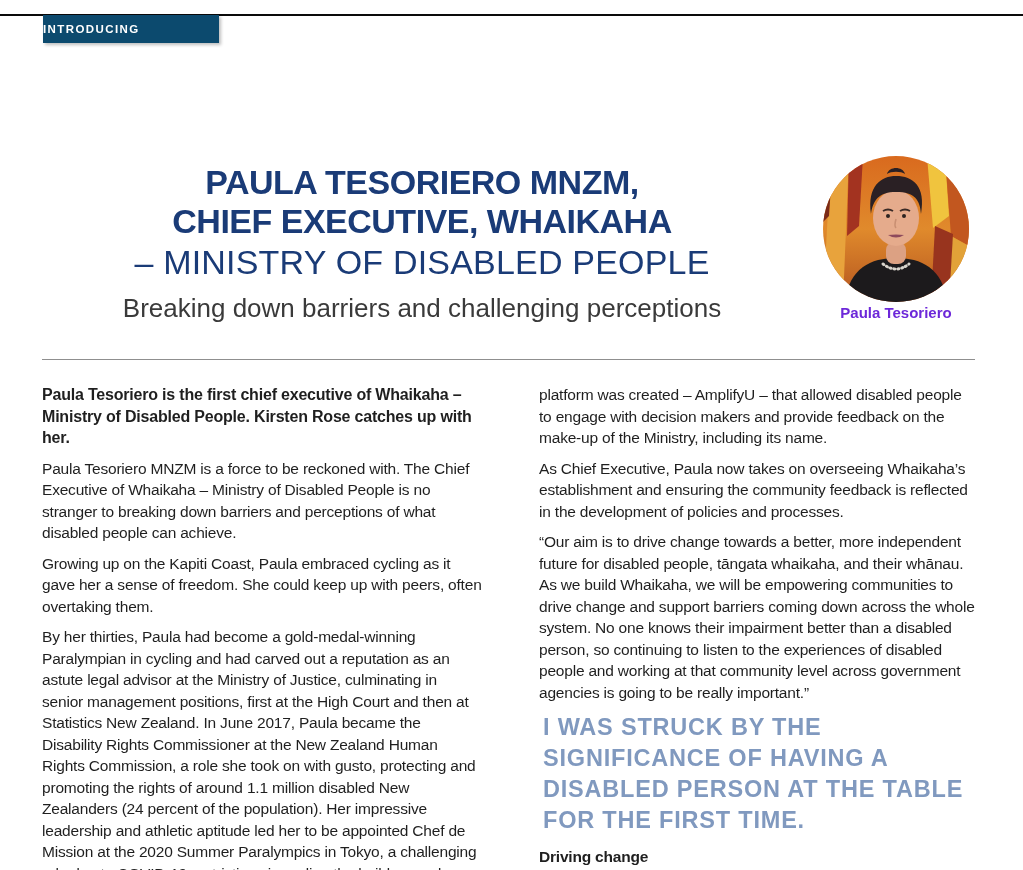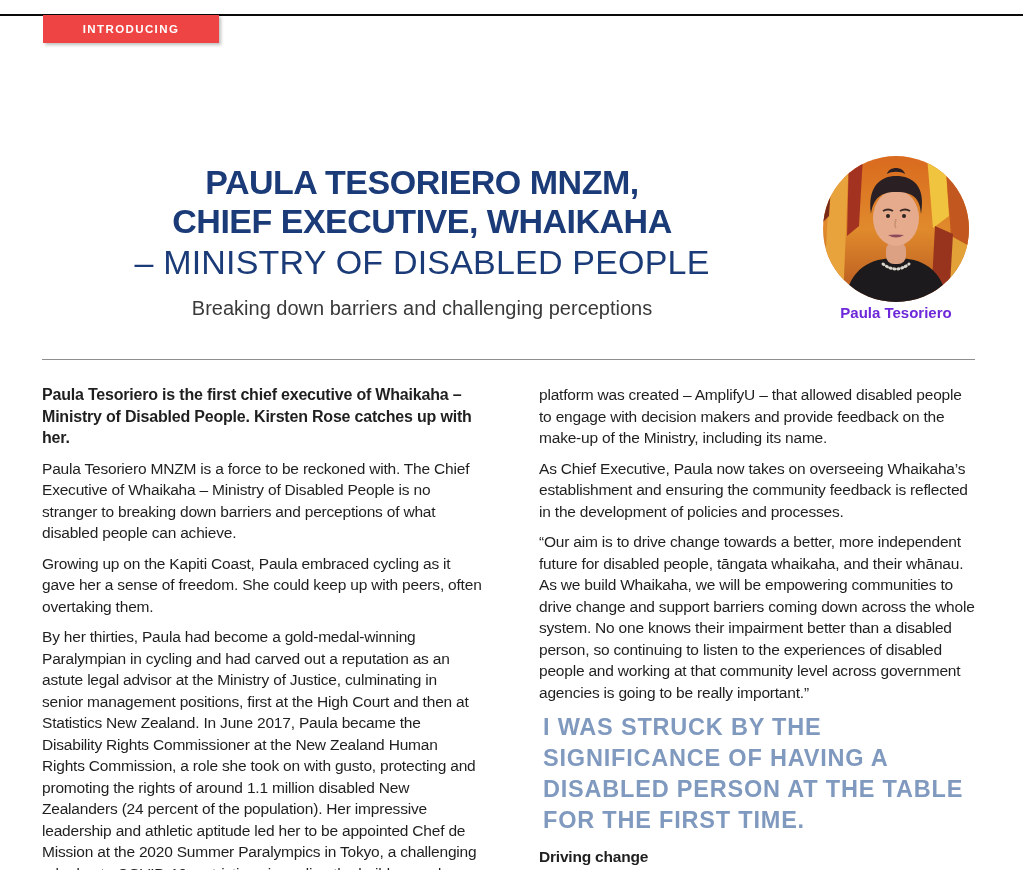--- a/index.html
+++ b/index.html
@@ -9,39 +9,39 @@
     background:#ffffff;
     overflow:hidden;
     font-family:"Liberation Sans",sans-serif;
     color:#1f1f1f;
   }
   .top-rule{
     position:absolute;left:0;top:14px;width:1023px;height:2px;background:#0a0a0a;
   }
   .intro-tab{
     position:absolute;left:43px;top:15px;width:176px;height:28px;
-    background:#ef4444;color:#ffffff;
-    display:flex;align-items:center;justify-content:center;
+    background:#0c4a6e;color:#ffffff;
+    display:flex;align-items:center;
     font-size:11.5px;font-weight:700;letter-spacing:1.4px;
     box-shadow:2px 2px 3px rgba(0,0,0,0.25);
   }
   .header-block{
     position:absolute;left:42px;top:163px;width:760px;text-align:center;
   }
   .title-bold{
     margin:0;color:#1a3b77;
     font-size:34px;line-height:39px;font-weight:700;letter-spacing:-0.5px;
   }
   .title-light{
     margin:1px 0 0 0;color:#1a3b77;
     font-size:34px;line-height:40px;font-weight:400;letter-spacing:0.2px;
   }
   .subtitle{
     margin:13px 0 0 0;color:#3a3a3a;
-    font-size:20px;line-height:26px;font-weight:400;
+    font-size:26px;line-height:26px;font-weight:400;
   }
   .portrait{
     position:absolute;left:823px;top:156px;width:146px;height:146px;
     border-radius:50%;overflow:hidden;
   }
   .portrait svg{display:block;width:146px;height:146px;}
   .portrait-caption{
     position:absolute;left:813px;top:304px;width:166px;
     text-align:center;font-size:15px;font-weight:700;color:#6d28d9;
   }

